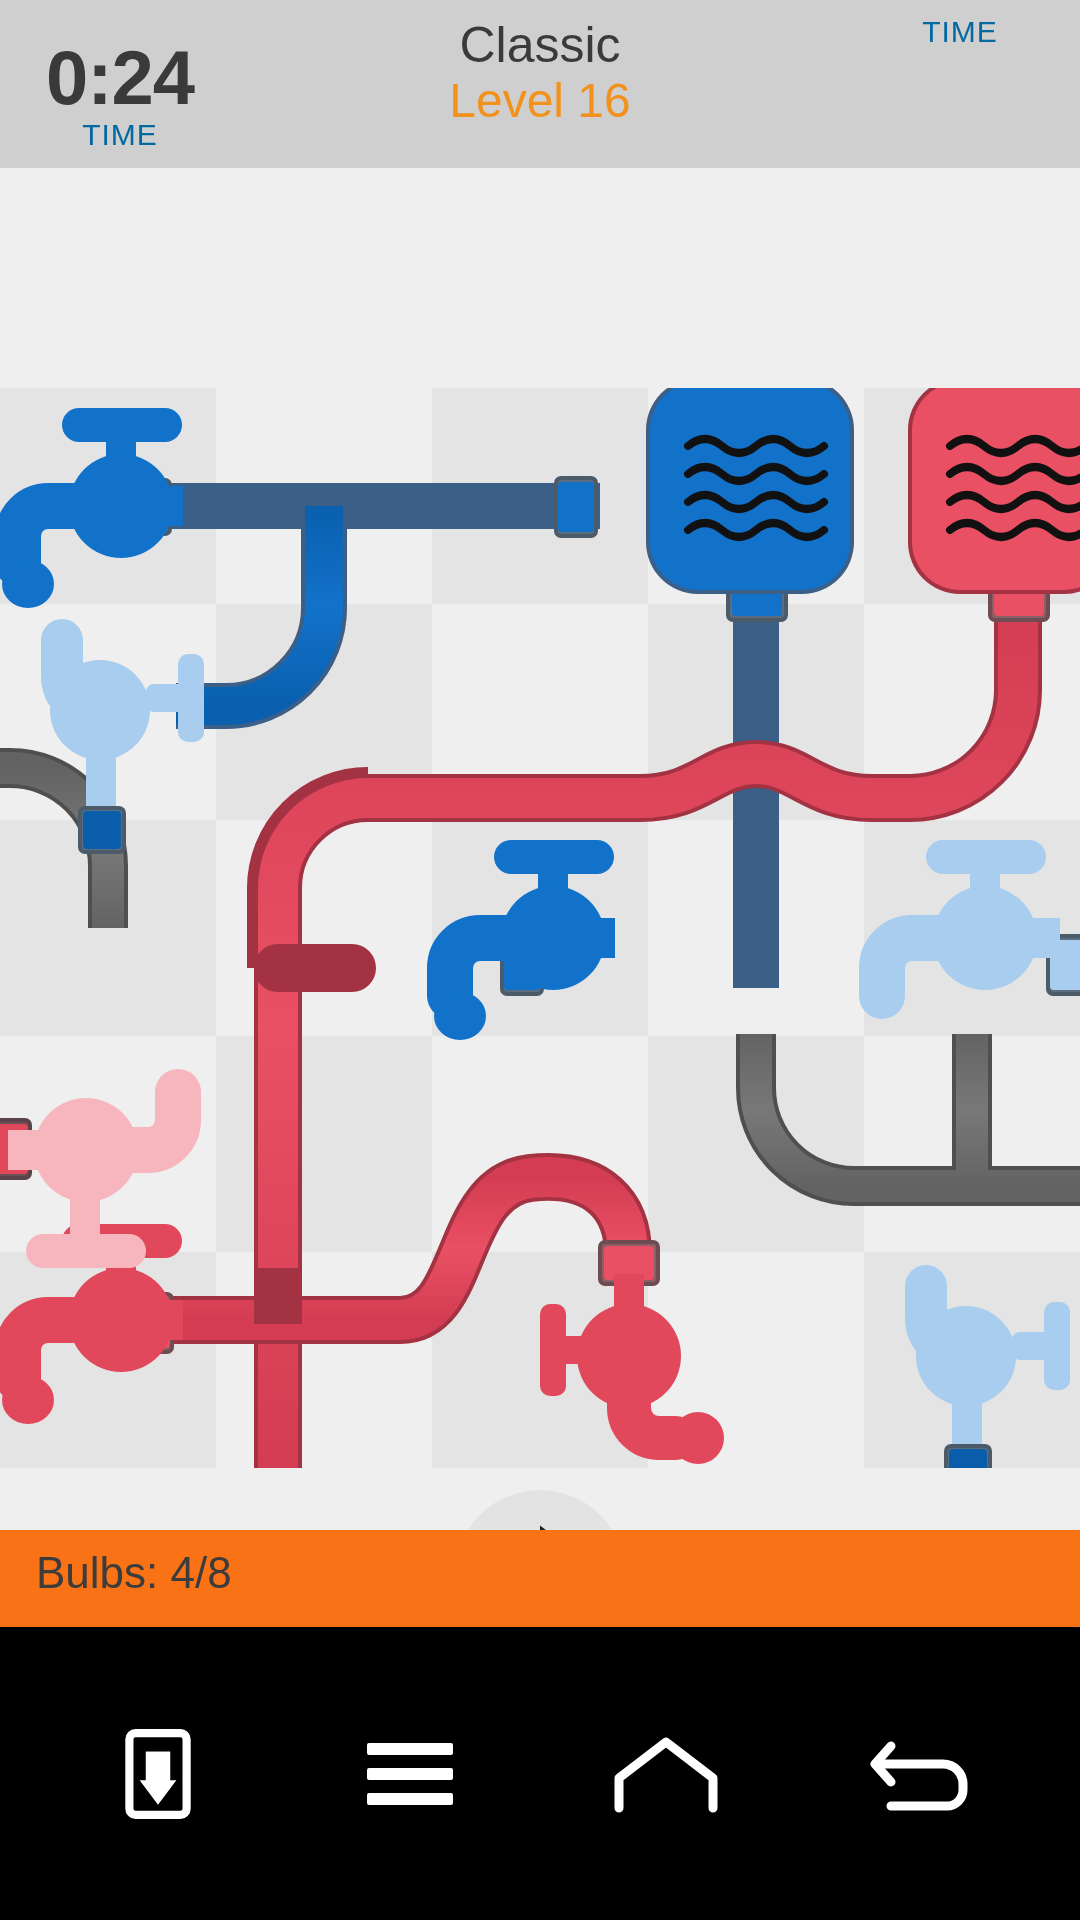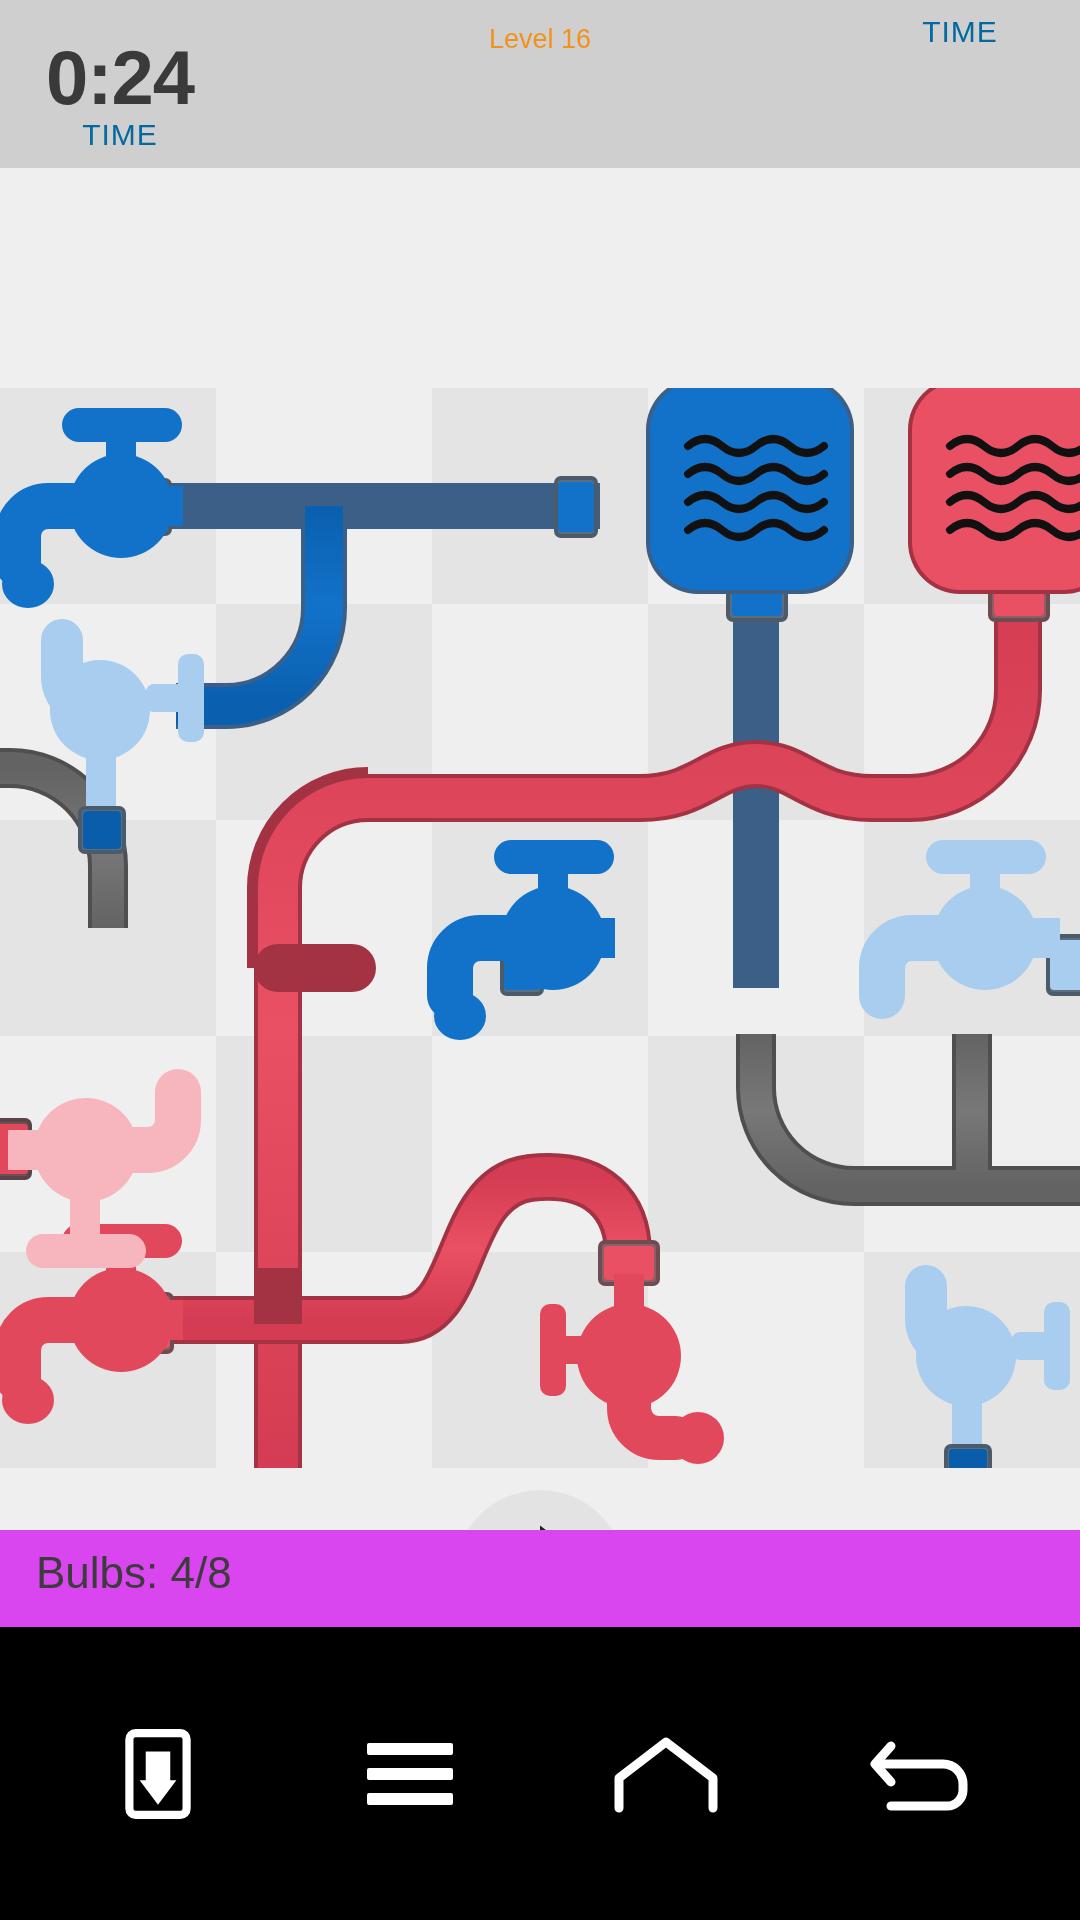--- a/index.html
+++ b/index.html
@@ -20,41 +20,41 @@
     font-size:76px;font-weight:bold;color:#3a3a3a;line-height:78px;
     letter-spacing:-1px;
   }
   #hud .sub{
     font-size:30px;color:#0369a1;line-height:36px;letter-spacing:1px;
   }
   #hud .mode{
     font-size:50px;color:#3a3a3a;line-height:62px;
   }
   #hud .level{
-    font-size:27px;color:#f2921d;line-height:50px;
+    font-size:48px;color:#f2921d;line-height:50px;
   }
   #time-block{left:10px;top:28px;width:220px;margin-top:11px;}
   #mode-block{left:310px;top:14px;width:460px;}
   #moves-block{left:850px;top:14px;width:220px;}
 
   
   #play{
     position:absolute;left:0;top:168px;width:1080px;height:1459px;
     background:#efefef;
   }
   #board{
     position:absolute;left:0;top:220px;width:1080px;height:1080px;
   }
   .cellbg{position:absolute;width:216px;height:216px;}
   .shade{background:#e4e4e4;}
 
   
   #statusbar{
     position:absolute;left:0;top:1530px;width:1080px;height:97px;
-    background:#d946ef;
+    background:#f97316;
   }
   #statusbar .txt{
     position:absolute;top:18px;font-size:44px;color:#3c3c3c;
   }
   #bulbs-label{left:36px;}
   #size-label{right:36px;}
   #restart-button{
     position:absolute;left:540px;top:1490px;
     transform:translateX(-50%);
     width:170px;height:170px;border-radius:85px;
@@ -79,20 +79,21 @@
 </style>
 </head>
 <body>
 
 <div id="hud">
   <div class="cell" id="time-block">
     <div class="big">0:24</div>
     <div class="sub">TIME</div>
   </div>
   <div class="cell" id="mode-block">
+    <div class="mode">Classic</div>
     <div class="level">Level 16</div>
   </div>
   <div class="cell" id="moves-block">
     <div class="sub">TIME</div>
   </div>
 </div>
 
 <div id="play">
   <div id="board">
 

